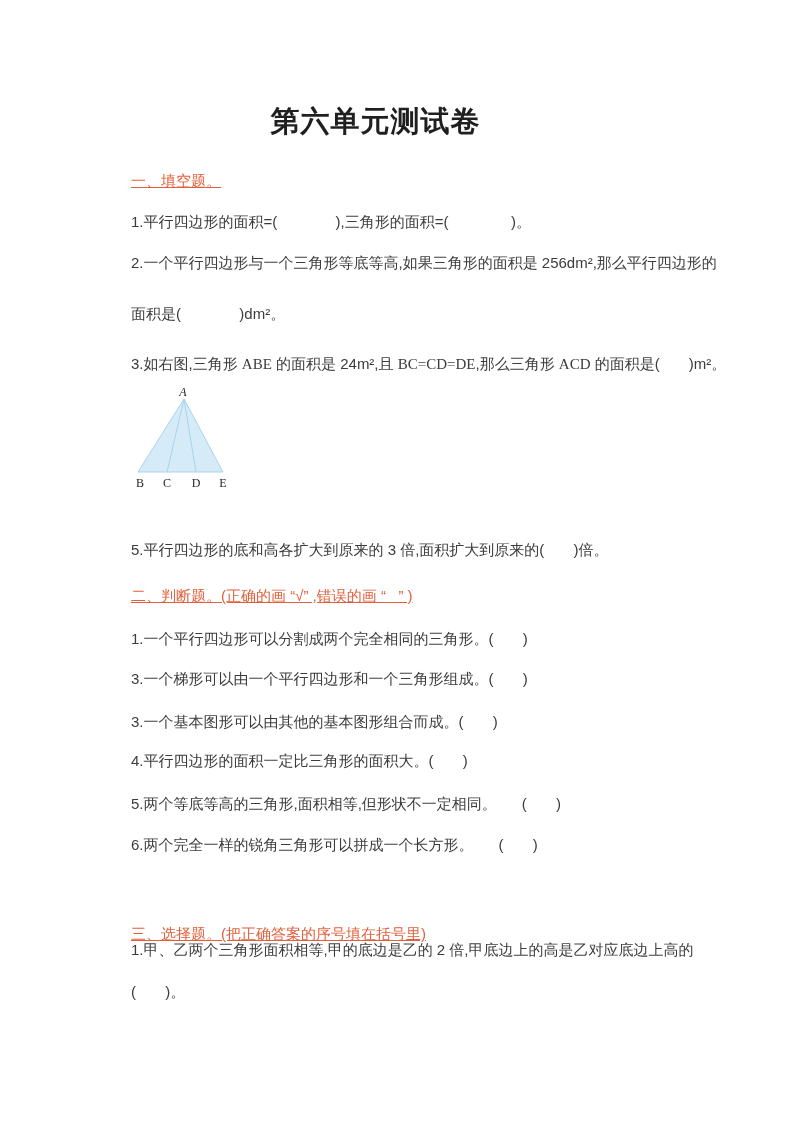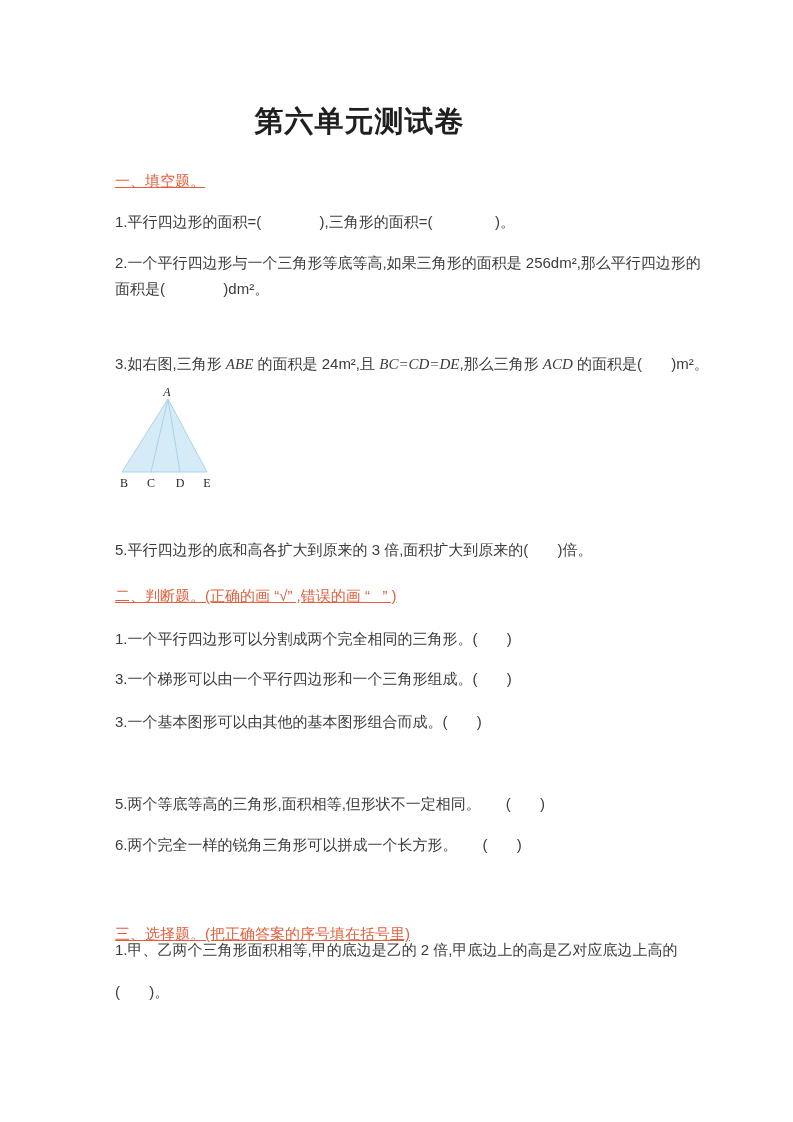--- a/index.html
+++ b/index.html
@@ -4,20 +4,21 @@
 <style>
   html, body { margin: 0; padding: 0; background: #ffffff; }
   .page {
     position: relative;
     width: 719px;
     height: 1122px;
     background: #ffffff;
     overflow: hidden;
     font-family: "Liberation Sans", "DejaVu Sans", sans-serif;
     color: var(--body_text, #3c3c3c);
+    margin-left: 16px;
   }
   .doc-title {
     position: absolute;
     left: 0;
     width: 100%;
     margin: 0;
     text-align: center;
     font-size: 29px;
     font-weight: 700;
     letter-spacing: 1px;
@@ -25,21 +26,20 @@
   }
   .line {
     position: absolute;
     left: 115px;
     font-size: 15px;
     line-height: 20px;
     white-space: pre;
   }
   .section-heading { color: var(--accent, #e2603c); text-decoration: underline; }
   .math {
-    font-style: italic;
     font-family: "Liberation Serif", "DejaVu Serif", serif;
   }
   .figure { position: absolute; }
   .tri {
     fill: var(--figure_fill, #d6ebf8);
     stroke: var(--figure_stroke, #aad4ea);
     stroke-width: 1;
   }
   .tri-line {
     stroke: var(--figure_stroke, #aad4ea);
@@ -57,21 +57,21 @@
 
 <div class="page">
 
   <h1 class="doc-title" style="top:102px">第六单元测试卷</h1>
 
   <div class="line section-heading" style="top:171px">一、填空题。</div>
 
   <div class="line" style="top:212px">1.平行四边形的面积=(              ),三角形的面积=(               )。</div>
 
   <div class="line" style="top:253px">2.一个平行四边形与一个三角形等底等高,如果三角形的面积是 256dm²,那么平行四边形的</div>
-  <div class="line" style="top:279px">面积是(              )dm²。</div>
+  <div class="line" style="top:304px">面积是(              )dm²。</div>
 
   <div class="line" style="top:354px"><span>3.如右图,三角形 </span><span class="math">ABE</span><span> 的面积是 24m²,且 </span><span class="math">BC=CD=DE</span><span>,那么三角形 </span><span class="math">ACD</span><span> 的面积是(       )m²。</span></div>
 
   <svg class="figure" style="top:386px; left:110px" width="120" height="107" viewBox="0 0 120 107">
     <polygon class="tri" points="58,13 12,86 97,86"></polygon>
     <line class="tri-line" x1="58" y1="13" x2="41" y2="86"></line>
     <line class="tri-line" x1="58" y1="13" x2="70" y2="86"></line>
     <text class="fig-label fig-label-a" x="57" y="10" text-anchor="middle">A</text>
     <text class="fig-label" x="14" y="101" text-anchor="middle">B</text>
     <text class="fig-label" x="41" y="101" text-anchor="middle">C</text>
@@ -79,20 +79,21 @@
     <text class="fig-label" x="97" y="101" text-anchor="middle">E</text>
   </svg>
 
   <div class="line" style="top:540px">5.平行四边形的底和高各扩大到原来的 3 倍,面积扩大到原来的(       )倍。</div>
 
   <div class="line section-heading" style="top:586px">二、判断题。(正确的画 “√” ,错误的画 “   ” )</div>
 
   <div class="line" style="top:629px">1.一个平行四边形可以分割成两个完全相同的三角形。(       )</div>
   <div class="line" style="top:669px">3.一个梯形可以由一个平行四边形和一个三角形组成。(       )</div>
   <div class="line" style="top:712px">3.一个基本图形可以由其他的基本图形组合而成。(       )</div>
+  <div class="line" style="top:751px">4.平行四边形的面积一定比三角形的面积大。(       )</div>
   <div class="line" style="top:794px">5.两个等底等高的三角形,面积相等,但形状不一定相同。      (       )</div>
   <div class="line" style="top:835px">6.两个完全一样的锐角三角形可以拼成一个长方形。      (       )</div>
 
   <div class="line section-heading" style="top:924px">三、选择题。(把正确答案的序号填在括号里)</div>
 
   <div class="line" style="top:940px">1.甲、乙两个三角形面积相等,甲的底边是乙的 2 倍,甲底边上的高是乙对应底边上高的</div>
   <div class="line" style="top:982px">(       )。</div>
 
 </div>
 

